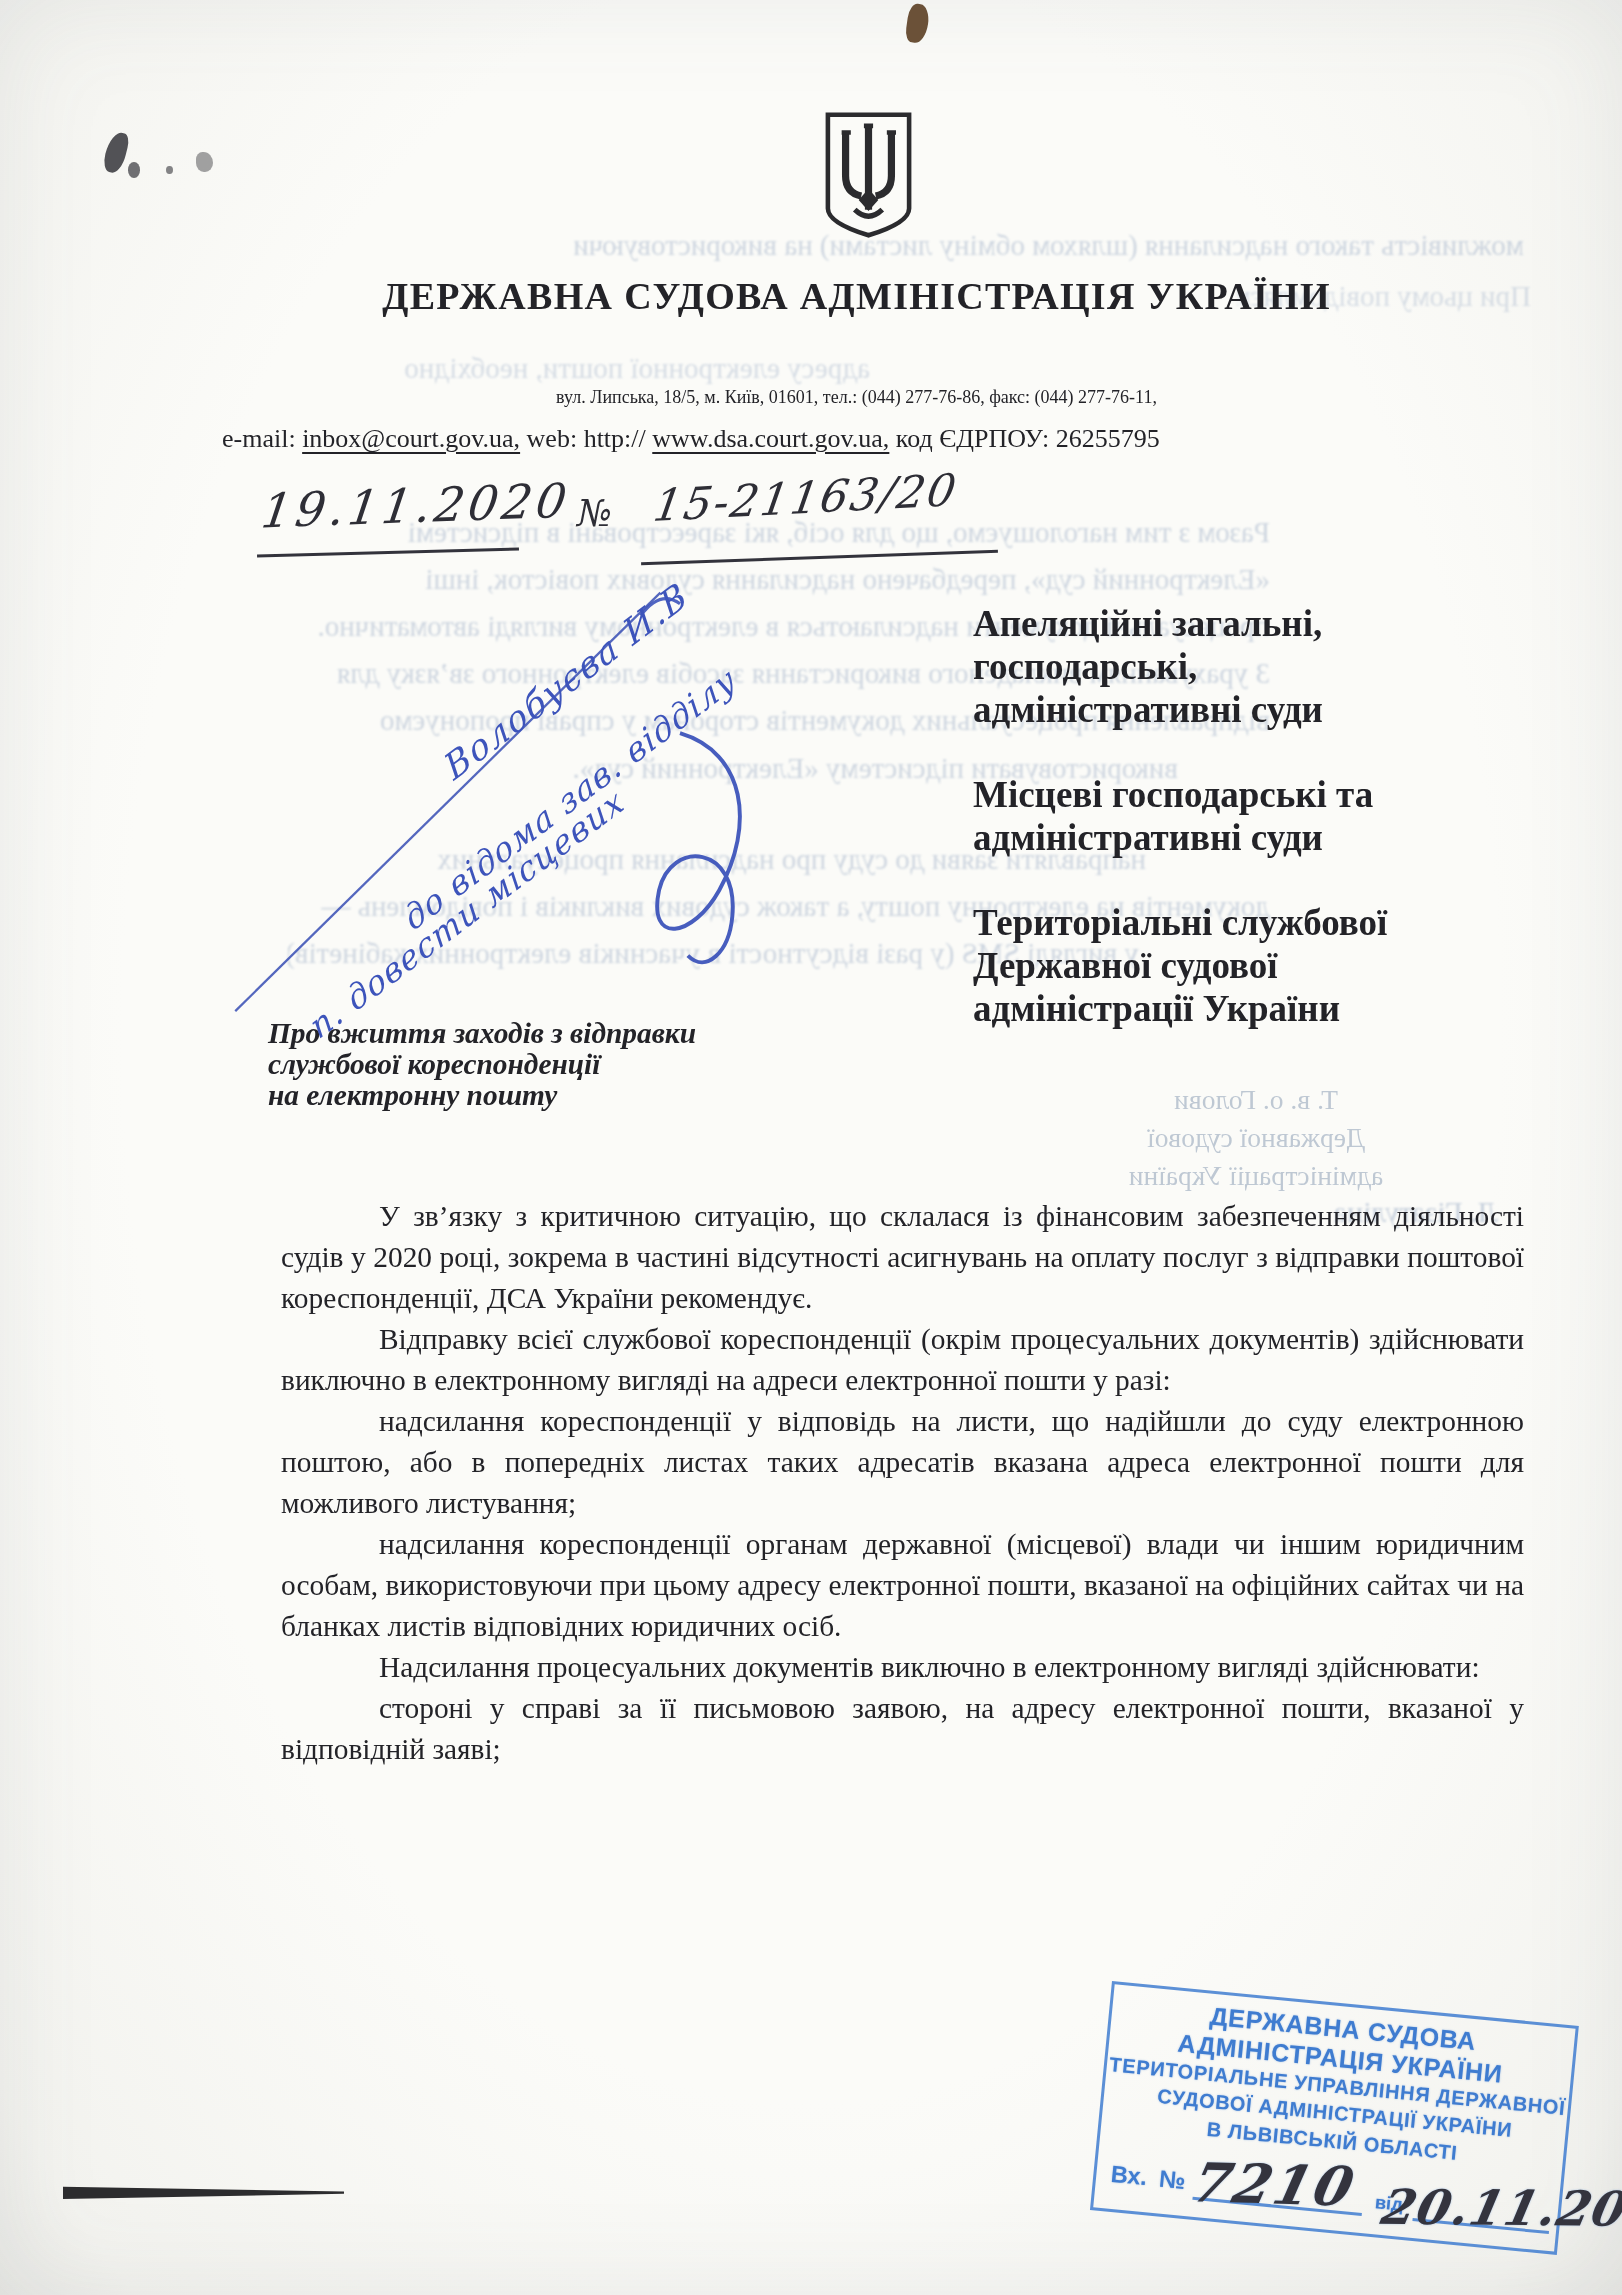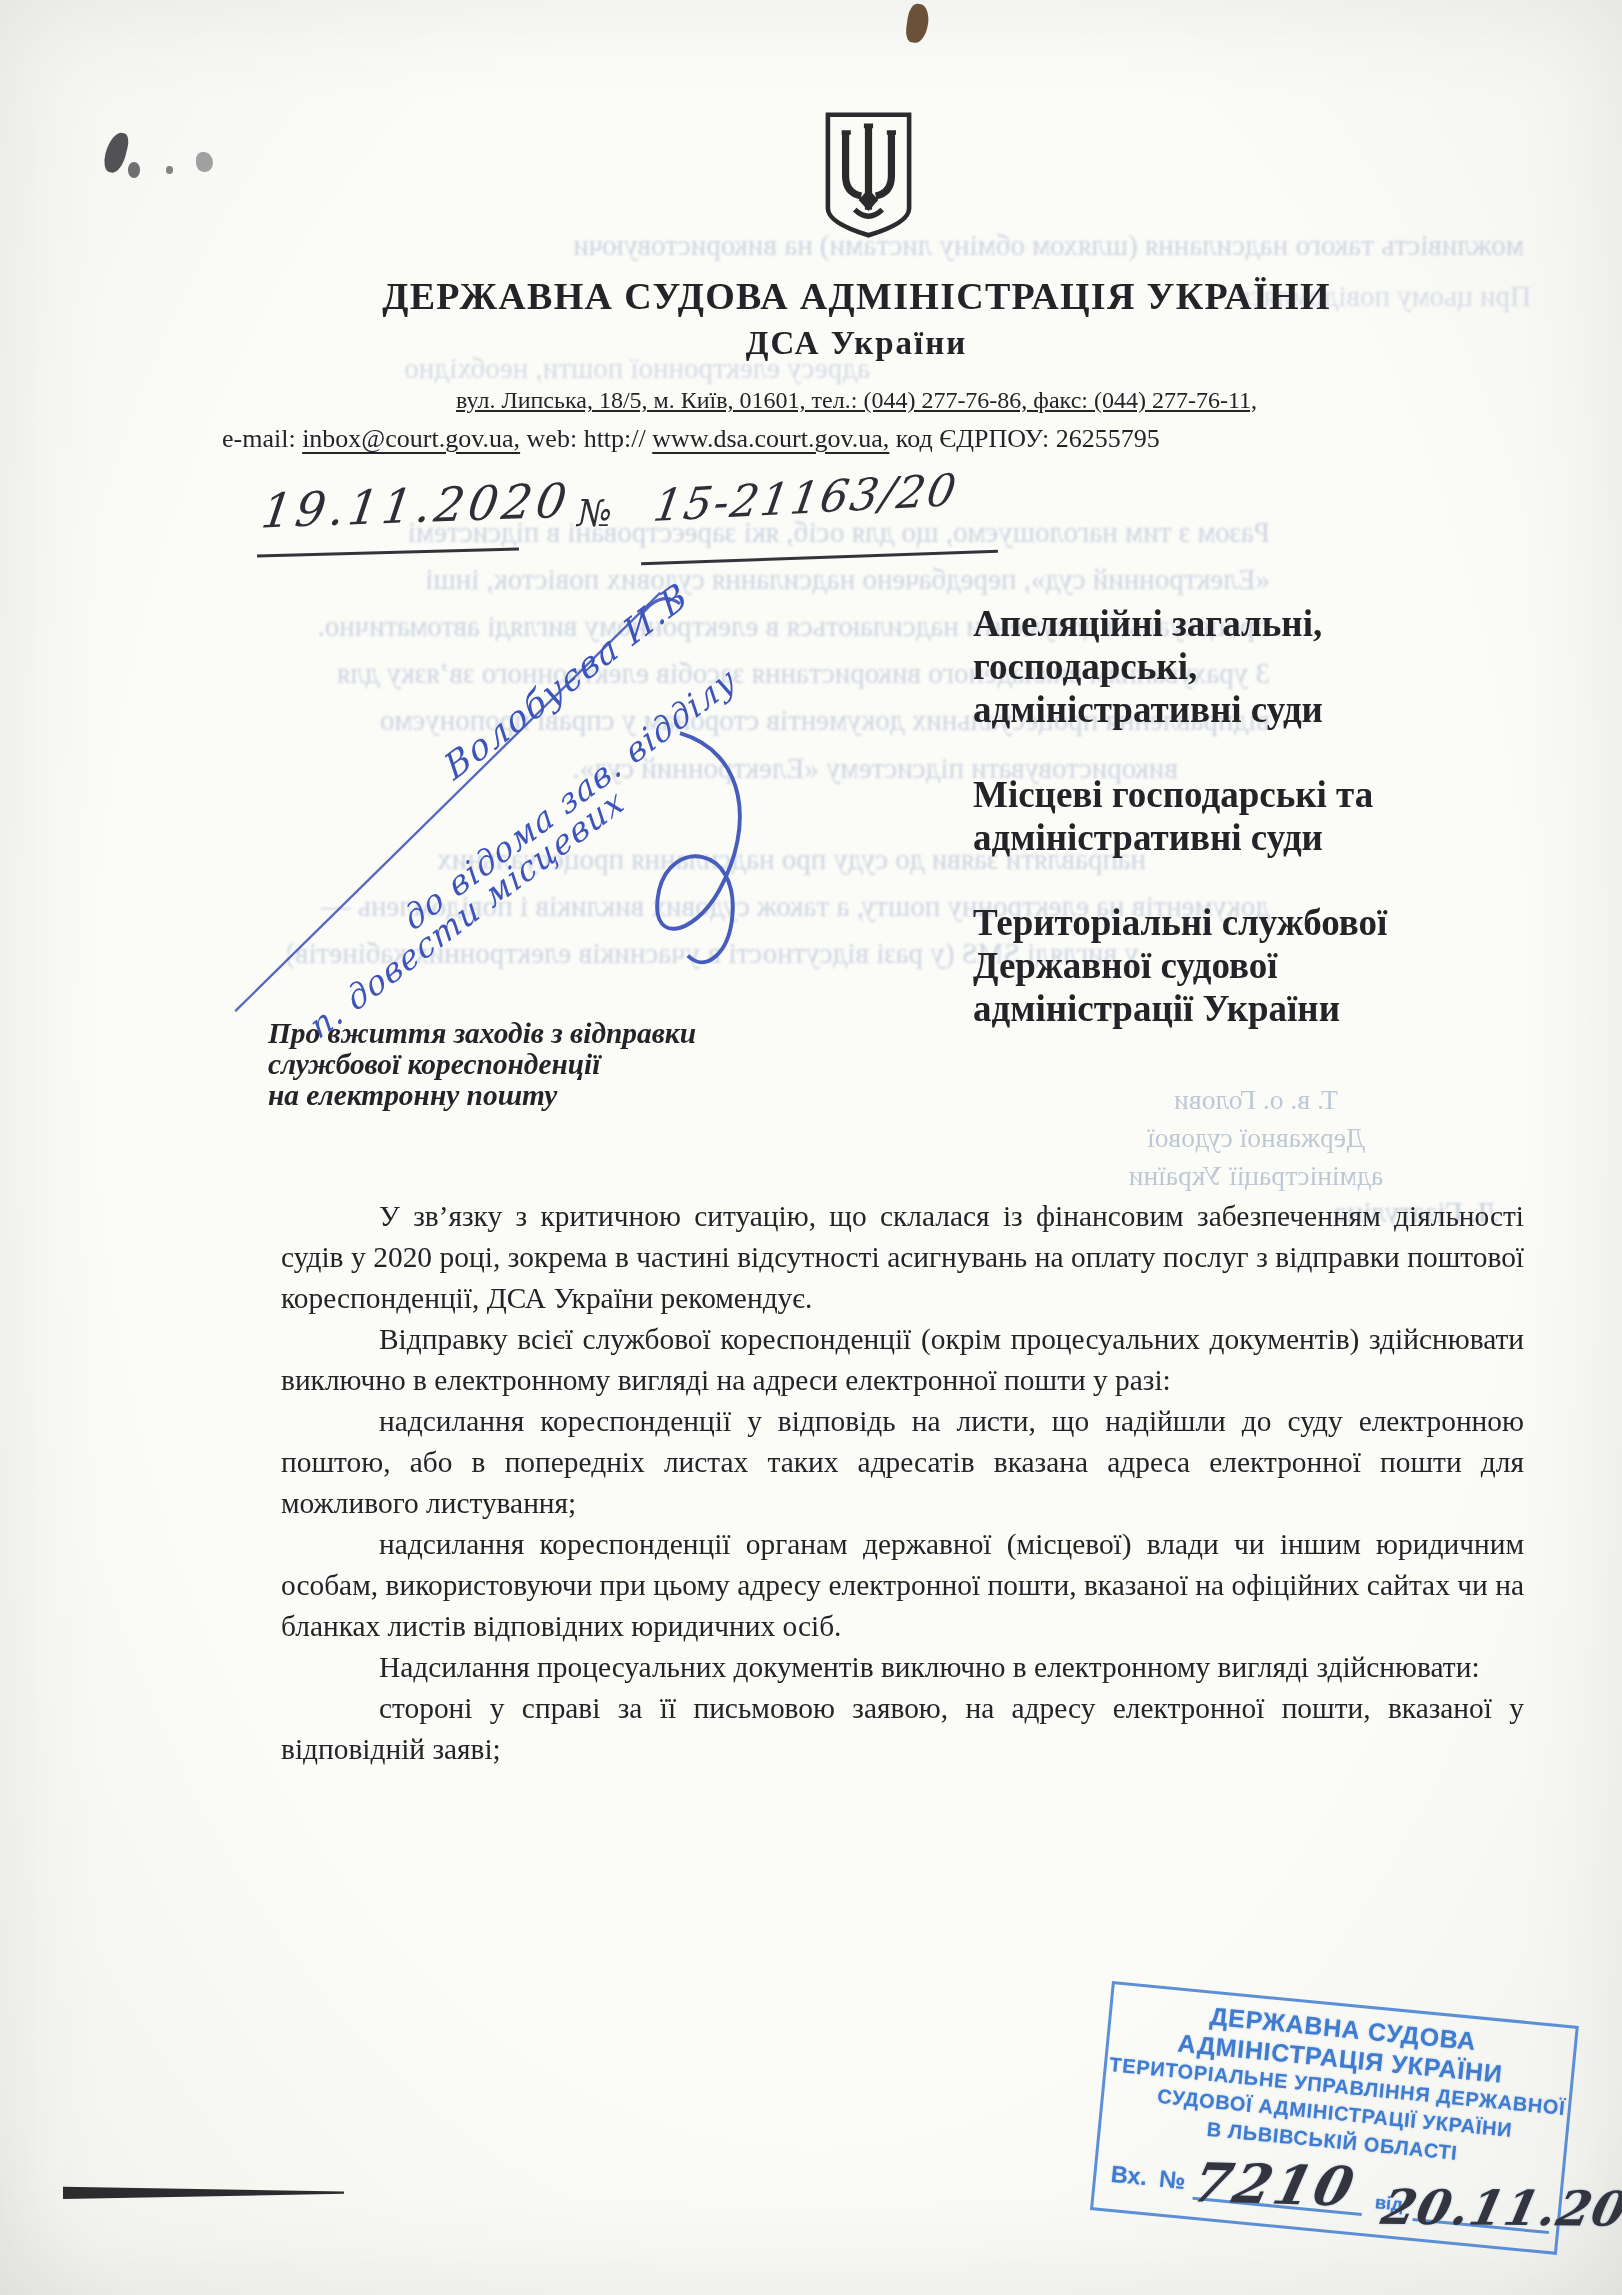--- a/index.html
+++ b/index.html
@@ -22,21 +22,21 @@
   }
   .ghost-block {
     position:absolute; transform:scaleX(-1);
     color:#aab7c7; opacity:.75; filter:blur(0.7px);
     font-size:27.5px; line-height:38px; white-space:pre-line; text-align:center;
   }
 
   
   .org-name   { left:222px; top:274px; width:1269px; text-align:center; font-weight:bold; font-size:38px; letter-spacing:1.3px; }
   .org-short  { left:222px; top:325px; width:1269px; text-align:center; font-weight:bold; font-size:33px; letter-spacing:2px; }
-  .addr-line  { left:222px; top:387px; width:1269px; text-align:center; font-size:24px;text-decoration:underline; }
+  .addr-line  { left:222px; top:387px; width:1269px; text-align:center; font-size:18px; }
   .mail-line  { left:222px; top:424px; width:1269px; text-align:left; font-size:26px; }
   .u { text-decoration:underline; text-underline-offset:4.6px; }
 
   
   .hand {
     font-family:"DejaVu Serif",serif; font-style:italic;
     color:#2e2e36; white-space:nowrap;
   }
   .hand-blue { color:#3d54bb; }
   .ink-line { position:absolute; background:#33333c; height:2.6px; }
@@ -103,21 +103,20 @@
     <path d="M9 7 H133 V150 Q133 172 71 191 Q9 172 9 150 Z" fill="none" stroke="#2b2b2e" stroke-width="7"></path>
     <path d="M71 24 V152" fill="none" stroke="#2b2b2e" stroke-width="11"></path>
     <path d="M36 34 V100 Q36 126 60 131" fill="none" stroke="#2b2b2e" stroke-width="11"></path>
     <path d="M106 34 V100 Q106 126 82 131" fill="none" stroke="#2b2b2e" stroke-width="11"></path>
     <path d="M30 34 H44 M99 34 H113 M64 24 H78" stroke="#2b2b2e" stroke-width="7"></path>
     <path d="M71 120 l15 17 -15 17 -15 -17 Z" fill="#2b2b2e"></path>
     <path d="M50 152 Q71 172 92 152" fill="none" stroke="#2b2b2e" stroke-width="8"></path>
   </svg>
 
   <div class="abs org-name">ДЕРЖАВНА СУДОВА АДМІНІСТРАЦІЯ УКРАЇНИ</div>
-  <div class="abs org-short">ДСА України</div>
   <div class="abs addr-line">вул. Липська, 18/5, м. Київ, 01601, тел.: (044) 277-76-86, факс: (044) 277-76-11,</div>
   <div class="abs mail-line"><span>e-mail: </span><span class="u">inbox@court.gov.ua,</span><span>  web: http:// </span><span class="u">www.dsa.court.gov.ua,</span><span>  код ЄДРПОУ: 26255795</span></div>
 
   <div class="abs hand" style="left:262px; top:478px; font-size:47px; letter-spacing:3.9px; transform:rotate(-2deg) skewX(-10deg);">19.11.2020</div>
   <div class="ink-line" style="left:257px; top:551px; width:262px; transform:rotate(-1.5deg);"></div>
   <div class="abs hand" style="left:577px; top:492px; font-size:37px;">№</div>
   <div class="abs hand" style="left:654px; top:472px; font-size:44px; letter-spacing:2px; transform:rotate(-3deg) skewX(-12deg);">15-21163/20</div>
   <div class="ink-line" style="left:641px; top:556px; width:357px; transform:rotate(-2deg);"></div>
 
   <div class="abs recipients">

